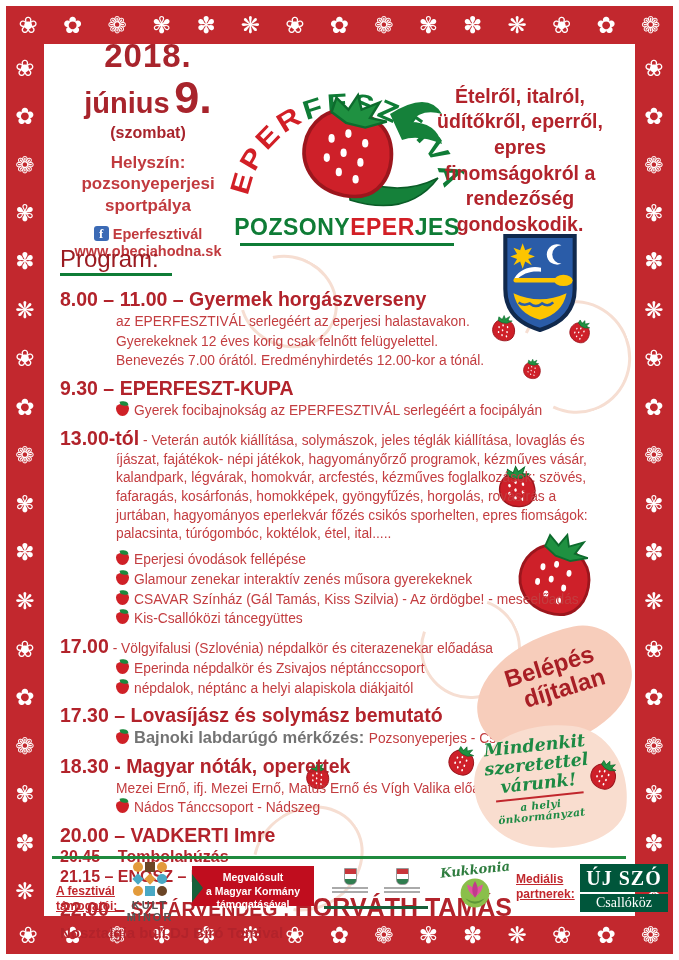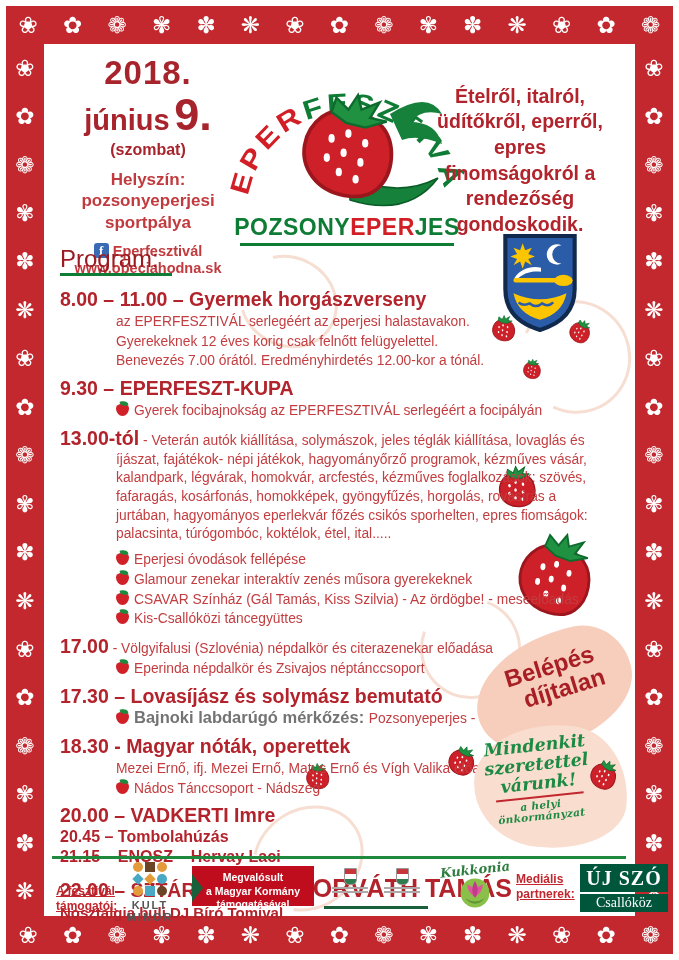--- a/index.html
+++ b/index.html
@@ -12,21 +12,21 @@
   .band-left{left:6px;top:44px;width:38px;height:872px;flex-direction:column;justify-content:space-around;align-items:center;}
   .band-right{left:635px;top:44px;width:38px;height:872px;flex-direction:column;justify-content:space-around;align-items:center;}
   .orn{color:#fff;font-size:23px;line-height:1;}
   
   .swirl{position:absolute;border:3px solid #f6ded2;border-radius:50%;z-index:1;border-left-color:transparent;}
   .sw1{left:238px;top:256px;width:95px;height:85px;transform:rotate(30deg);}
   .sw2{left:520px;top:300px;width:105px;height:108px;transform:rotate(-20deg);}
   .sw3{left:420px;top:598px;width:95px;height:95px;transform:rotate(65deg);}
   .sw4{left:250px;top:808px;width:110px;height:95px;transform:rotate(-35deg);}
   
-  .date-block{position:absolute;left:62px;top:56px;width:172px;text-align:center;z-index:3;color:#a8242c;}
+  .date-block{position:absolute;left:62px;top:39px;width:172px;text-align:center;z-index:3;color:#a8242c;}
   .d-year{font-size:33px;font-weight:bold;letter-spacing:1px;line-height:1;}
   .d-month{font-size:29px;font-weight:bold;}
   .d-day{font-size:45px;font-weight:bold;}
   .d-week{font-size:16px;font-weight:bold;margin-top:0px;}
   .venue{margin-top:10px;color:#c13a3e;font-weight:bold;font-size:17px;line-height:1.25;}
   .fb-row{margin-top:10px;font-size:14.5px;font-weight:bold;color:#c13a3e;display:flex;justify-content:center;align-items:center;gap:4px;}
   .fb-icon{display:inline-block;width:15px;height:15px;background:#3b6ab5;border-radius:3px;color:#fff;
            font-family:"Liberation Serif",serif;font-weight:bold;font-size:13px;line-height:15px;text-align:center;}
   .fb-icon::after{content:"f";}
   .website{font-size:14.5px;font-weight:bold;color:#c13a3e;margin-top:1px;}
@@ -298,20 +298,21 @@
         </div>
         <div class="event">
           <p class="line ind"><span class="berry"></span><span class="p-body">Eperjesi óvodások fellépése</span></p>
           <p class="line ind"><span class="berry"></span><span class="p-body">Glamour zenekar interaktív zenés műsora gyerekeknek</span></p>
           <p class="line ind"><span class="berry"></span><span class="p-body">CSAVAR Színház (Gál Tamás, Kiss Szilvia) - Az ördögbe! - meseelőadás</span></p>
           <p class="line ind"><span class="berry"></span><span class="p-body">Kis-Csallóközi táncegyüttes</span></p>
         </div>
         <div class="event">
           <p class="line hang"><span class="p-big">17.00</span><span class="p-body"> - Völgyifalusi (Szlovénia) népdalkör és citerazenekar előadása</span></p>
           <p class="line ind"><span class="berry"></span><span class="p-body">Eperinda népdalkör és Zsivajos néptánccsoport</span></p>
+          <p class="line ind"><span class="berry"></span><span class="p-body">népdalok, néptánc a helyi alapiskola diákjaitól</span></p>
         </div>
         <div class="event">
           <p class="line "><span class="p-big">17.30 – Lovasíjász és solymász bemutató</span></p>
           <p class="line ind"><span class="berry"></span><span class="p-bigs">Bajnoki labdarúgó mérkőzés: </span><span class="p-body">Pozsonyeperjes - Csáká</span></p>
         </div>
         <div class="event">
           <p class="line "><span class="p-big">18.30 - Magyar nóták, operettek</span></p>
           <p class="line ind"><span class="p-body">Mezei Ernő, ifj. Mezei Ernő,  Matus Ernő és Vígh Valika előadásában</span></p>
           <p class="line ind"><span class="berry"></span><span class="p-body">Nádos Tánccsoport - Nádszeg</span></p>
         </div>

